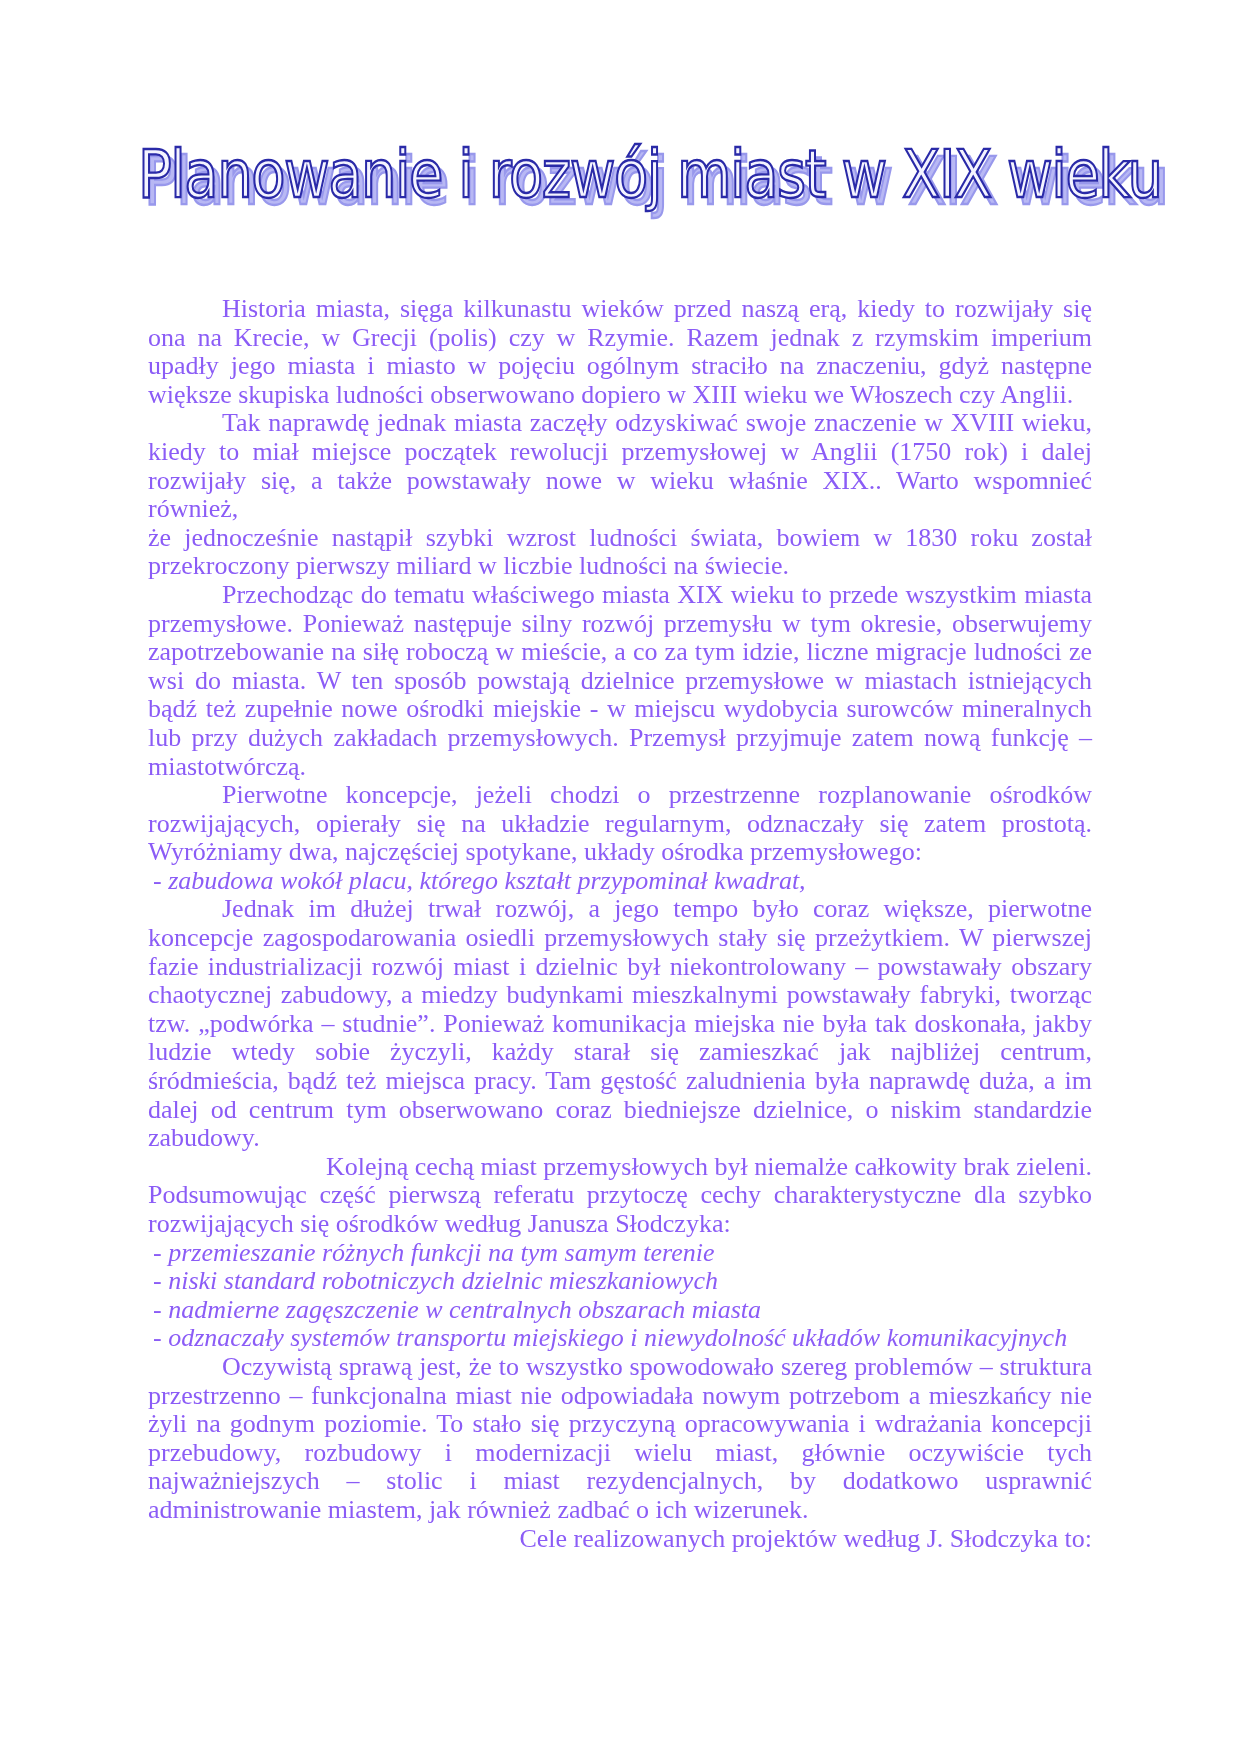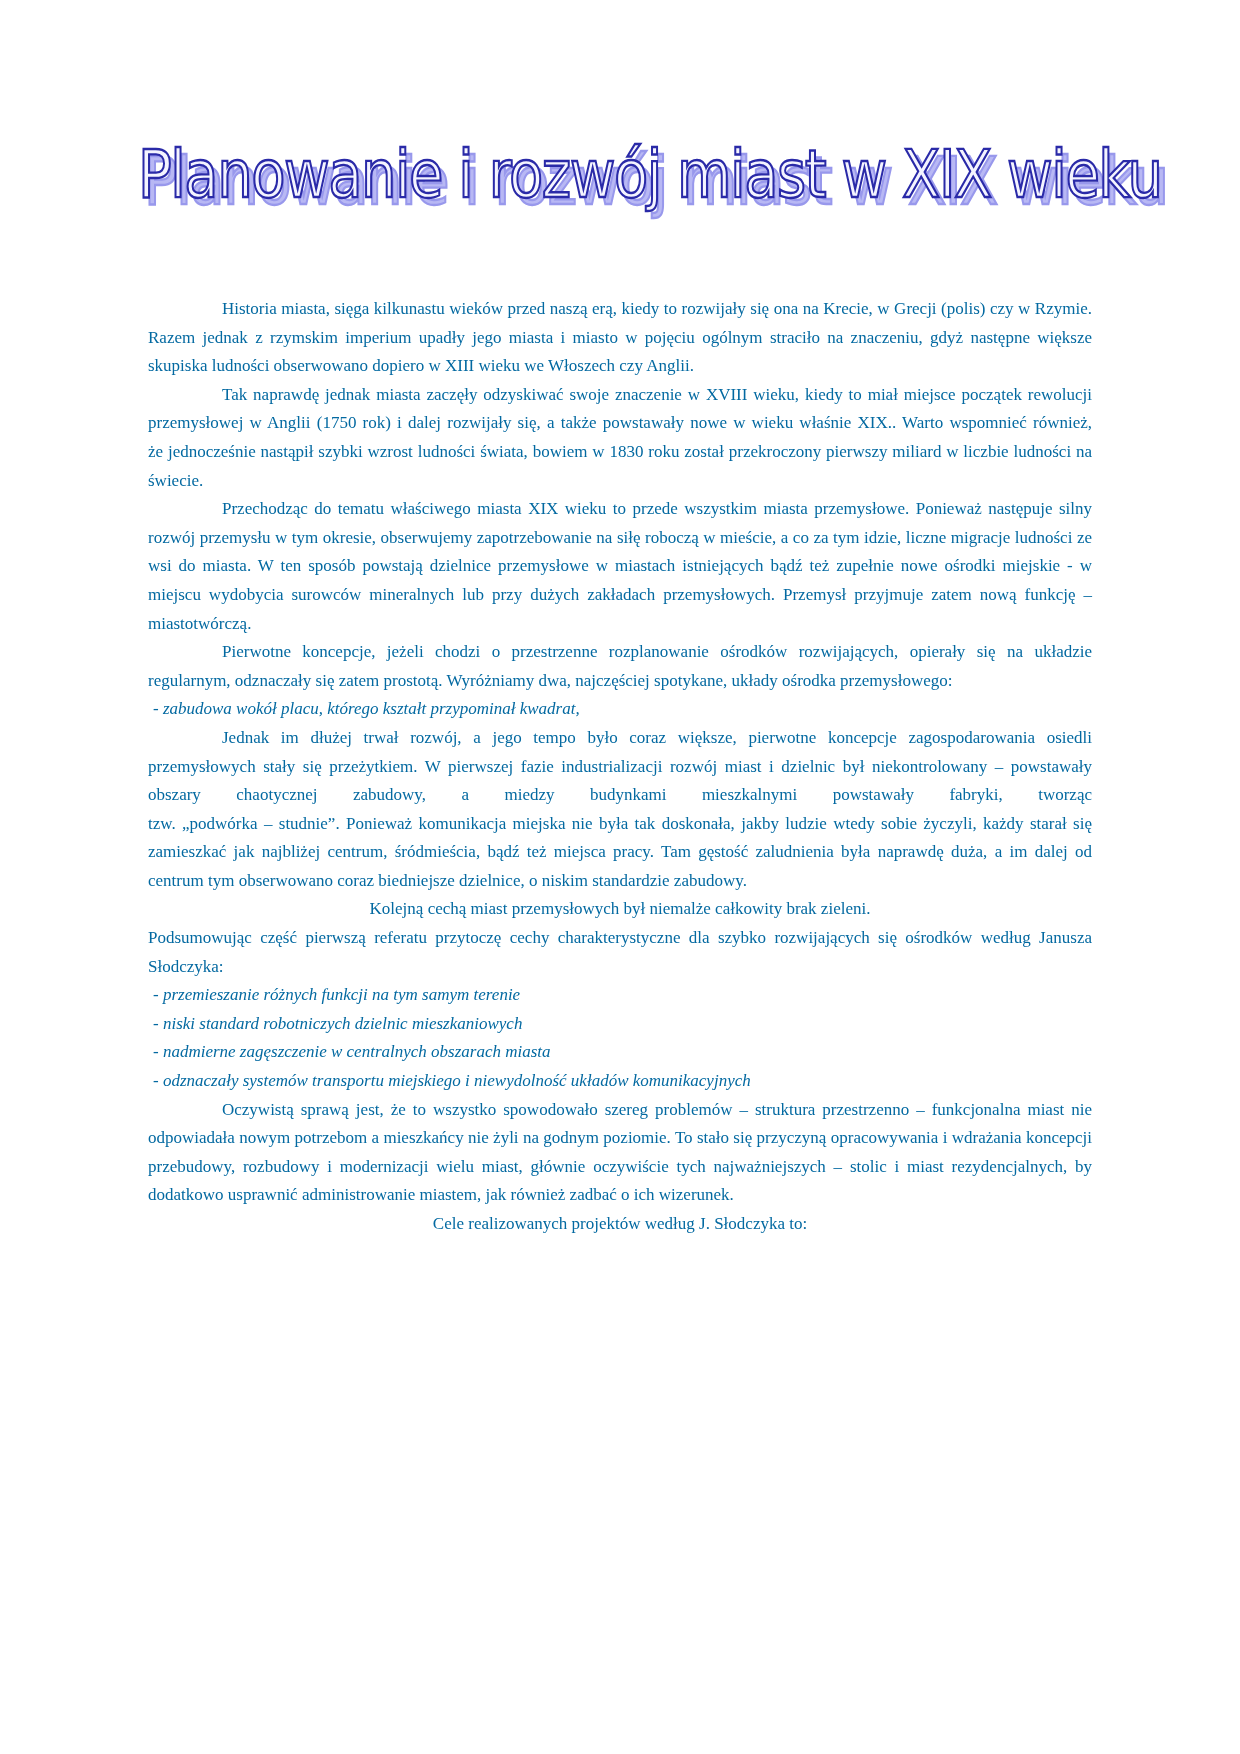--- a/index.html
+++ b/index.html
@@ -51,33 +51,33 @@
       top: 0;
       color: #f4f4ff;
       -webkit-text-stroke: 2px #2a2aa8;
     }
     .body-text {
       position: absolute;
       left: 148px;
       top: 295px;
       width: 944px;
       font-family: "Liberation Serif", serif;
-      font-size: 17px;
+      font-size: 26px;
       line-height: 28.6px;
-      color: #0369a1;
+      color: #8b5cf6;
     }
     .para {
       margin: 0;
       text-align: justify;
     }
     .para.indent {
       text-indent: 74px;
     }
     .para.plain {
-      text-align: center;
+      text-align: right;
     }
     .line-break-para {
       margin: 0;
       text-align: justify;
       text-align-last: justify;
     }
     .list {
       margin: 0;
       padding: 0;
       list-style: none;

